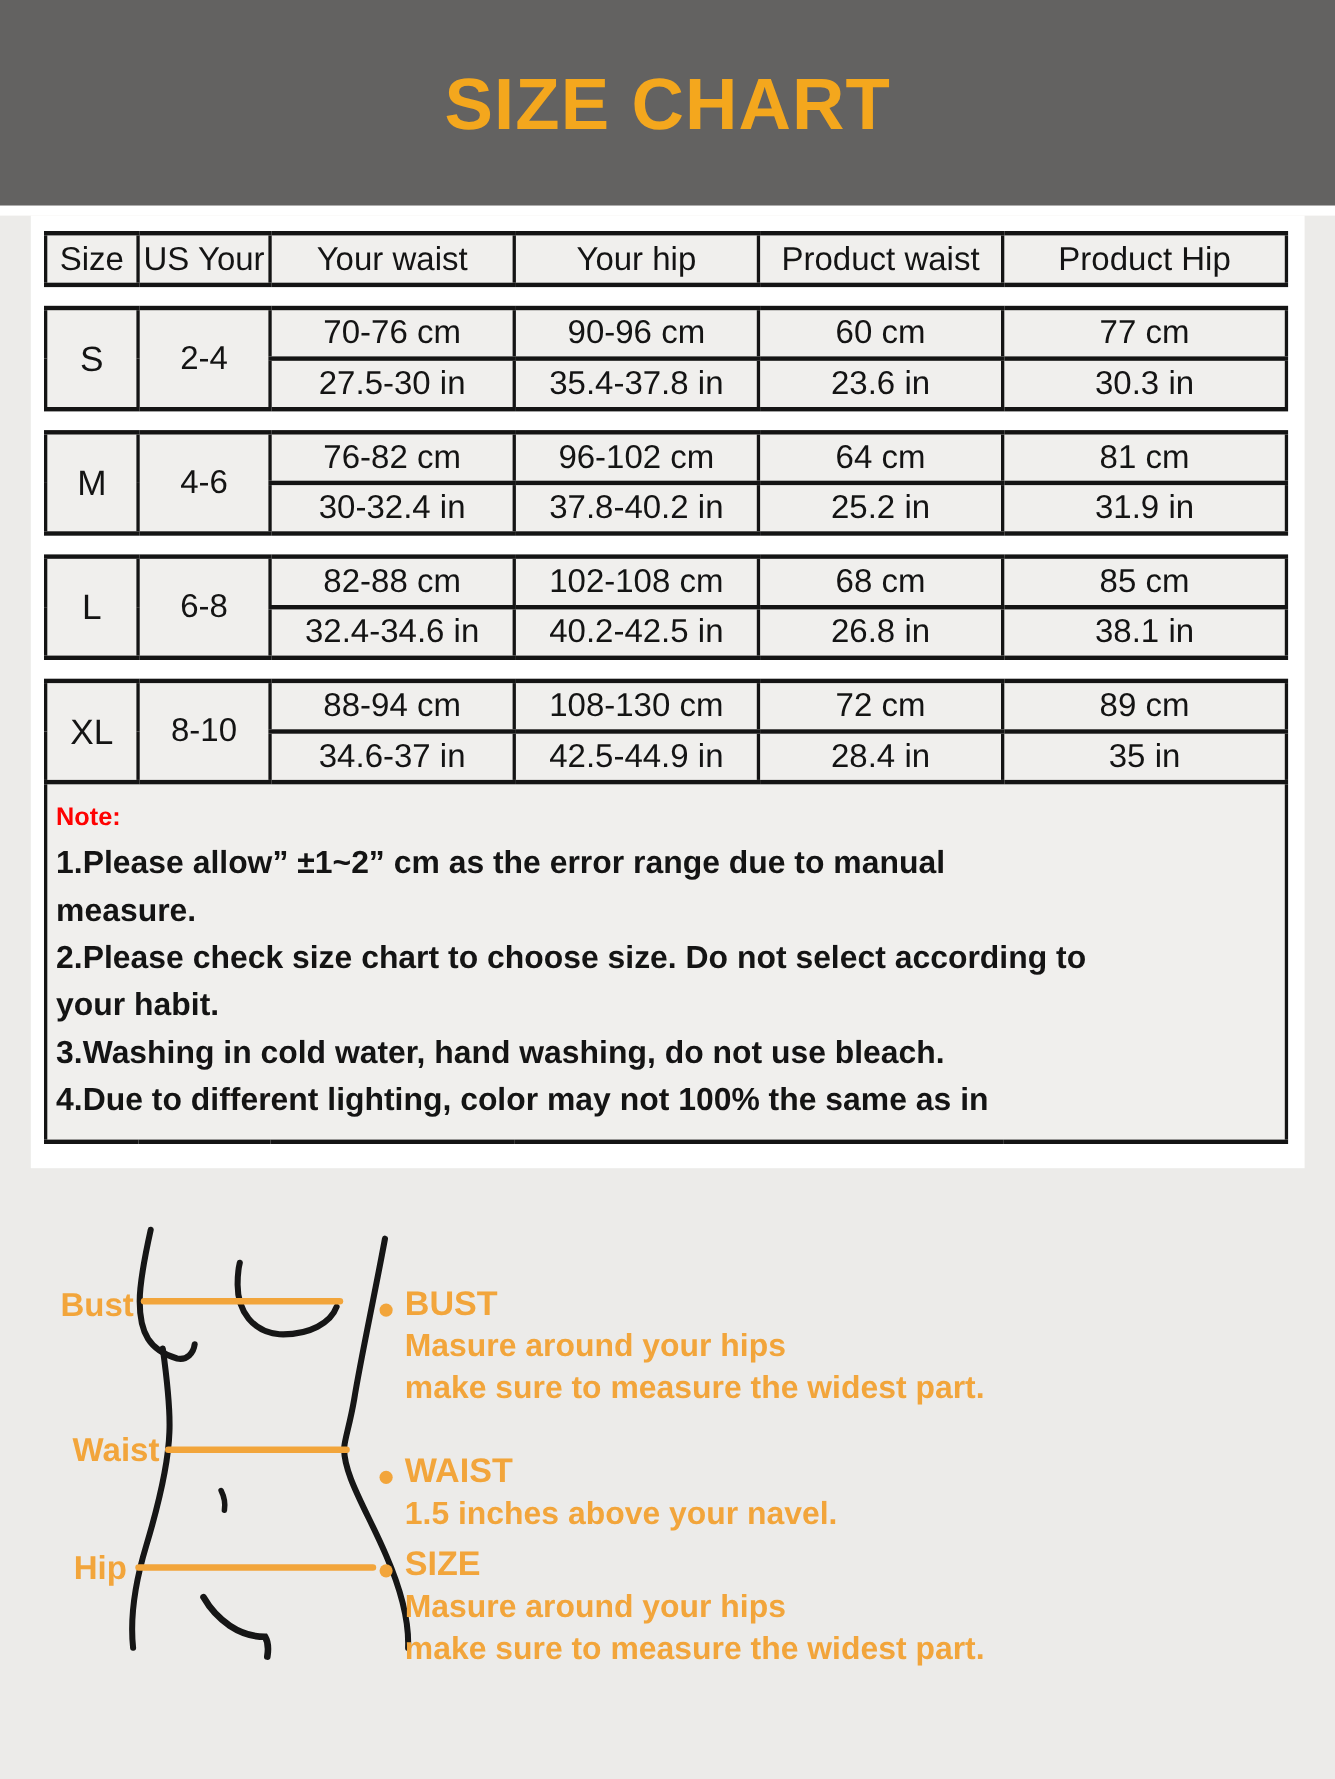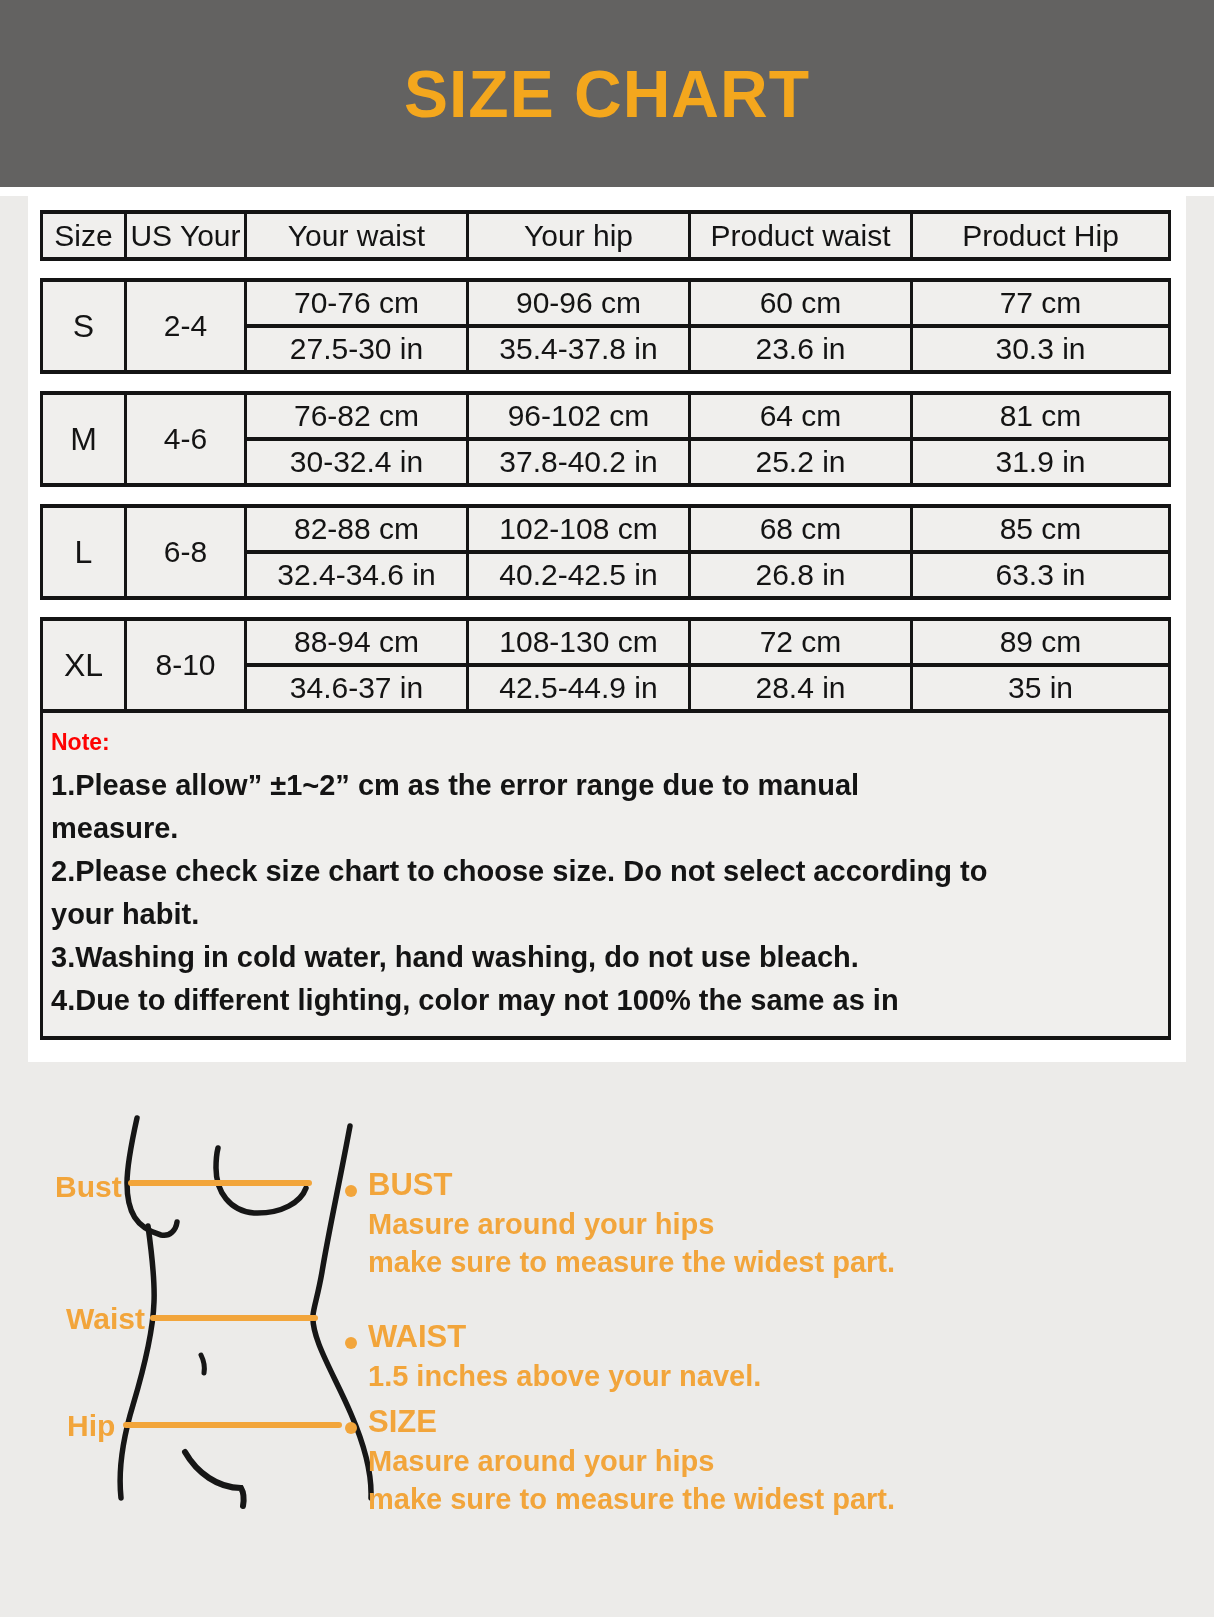--- a/index.html
+++ b/index.html
@@ -151,21 +151,21 @@
         <td class="cell" rowspan="2">6-8</td>
         <td class="cell">82-88 cm</td>
         <td class="cell">102-108 cm</td>
         <td class="cell">68 cm</td>
         <td class="cell">85 cm</td>
       </tr>
       <tr>
         <td class="cell">32.4-34.6 in</td>
         <td class="cell">40.2-42.5 in</td>
         <td class="cell">26.8 in</td>
-        <td class="cell">63.3 in</td>
+        <td class="cell">38.1 in</td>
       </tr>
       <tr class="gap">
           <td colspan="6"></td>
         </tr>
 
       <tr>
         <td class="cell size-cell" rowspan="2">XL</td>
         <td class="cell" rowspan="2">8-10</td>
         <td class="cell">88-94 cm</td>
         <td class="cell">108-130 cm</td>

